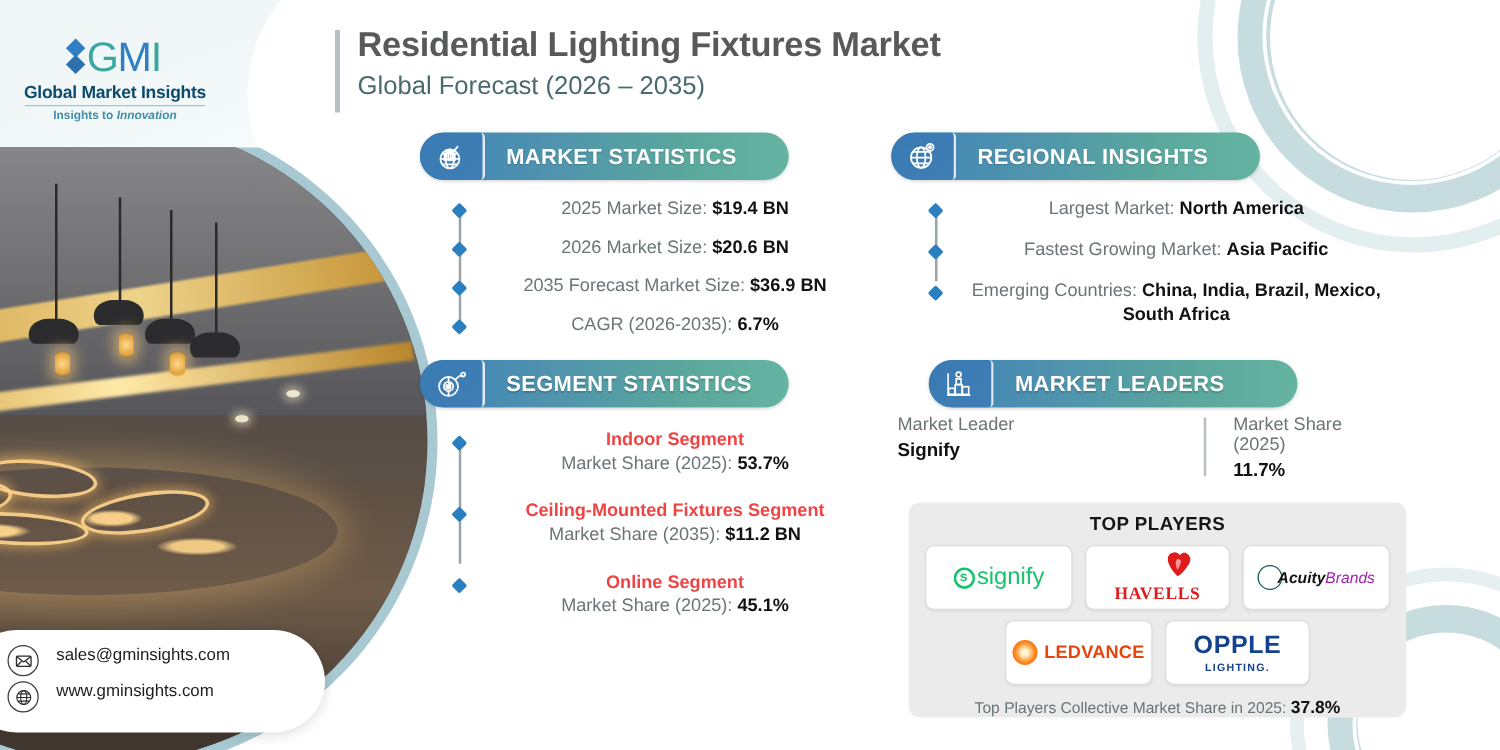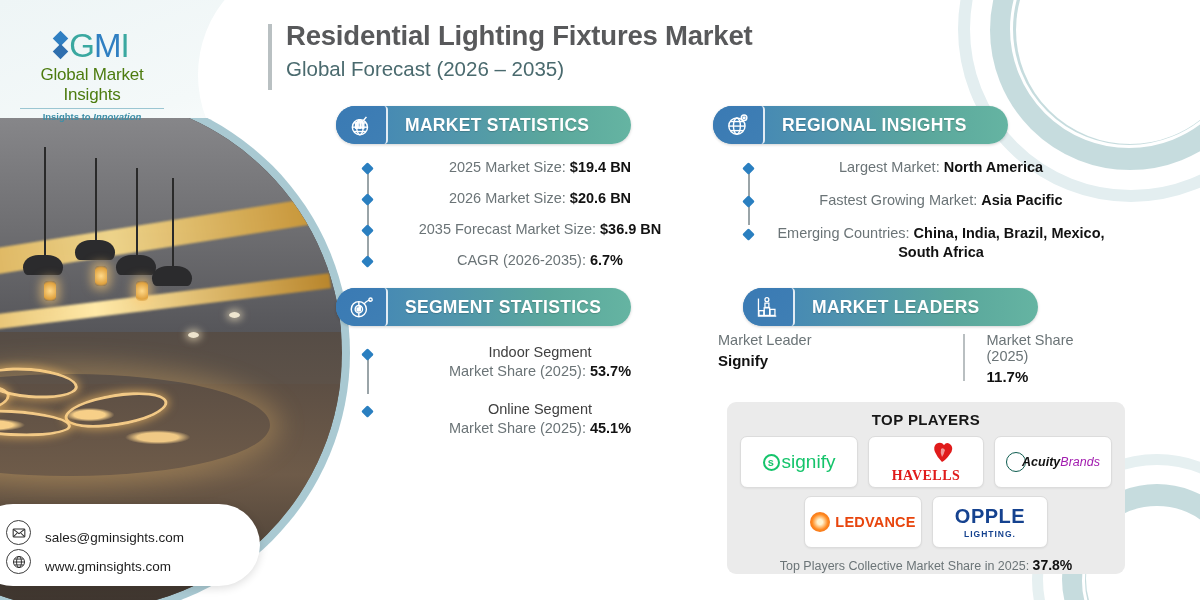--- a/index.html
+++ b/index.html
@@ -39,21 +39,21 @@
 
   
   .logo-wrap { position:absolute; left:12px; top:28px; width:160px; text-align:center; }
   .logo-mark { display:flex; align-items:center; justify-content:center; gap:1px; height:34px; }
   .diamonds { display:flex; flex-direction:column; gap:2px; margin-right:2px; }
   .dia { width:11px; height:11px; transform:rotate(45deg); }
   .dia.a { background:#2f7fc2; }
   .dia.b { background:#2f6fae; }
   .gmi-text { font-size:33px; font-weight:normal; letter-spacing:-1px; line-height:1; }
   .g-let { color:#3aa8a0; } .m-let { color:#2f7fc2; } .i-let { color:#3aa8a0; }
-  .logo-name { font-size:17px; font-weight:normal; color:#4d7c0f; margin-top:3px; letter-spacing:-.2px; }
+  .logo-name { font-size:14px; font-weight:bold; color:#0c4a6e; margin-top:3px; letter-spacing:-.2px; }
   .logo-rule { height:1px; background:#9bc6d2; margin:3px 8px 2px; }
   .logo-tag { font-size:9.5px; color:#3d8fa8; font-weight:bold; }
   .logo-tag i { font-style:italic; }
 
   
   .title-block { position:absolute; left:268px; top:20px; padding-left:18px; }
   .title-block:before {
     content:""; position:absolute; left:0; top:4px; width:4px; height:66px;
     background:#b9c0c2;
   }
@@ -122,21 +122,21 @@
     background:rgba(255,245,220,.9); box-shadow:0 0 7px 3px rgba(255,240,200,.5);
   }
 
   
   .contact{
     position:absolute; left:-28px; bottom:14px; width:288px; height:82px;
     background:#fff; border-radius:42px;
     box-shadow:0 2px 10px rgba(0,0,0,.14);
     padding:12px 0 0 34px;
   }
-  .contact-row{ display:flex; align-items:flex-end; gap:14px; height:29px; }
+  .contact-row{ display:flex; align-items:flex-start; gap:14px; height:29px; }
   .ci{
     width:25px; height:25px; border-radius:50%; border:1.6px solid #3c3c3c;
     display:flex; align-items:center; justify-content:center; flex:none;
   }
   .ci svg{ width:14px; height:14px; }
   .contact-txt{ font-size:13.5px; color:#1d1d1d; }
 
   
   .badge{
     position:absolute; height:38px; display:flex; align-items:center;
@@ -163,21 +163,21 @@
   .blist .line{
     position:absolute; left:6px; top:8px; bottom:10px; width:1.6px; background:#9aa4a8;
   }
   .bitem{ position:relative; padding-left:28px; }
   .bitem:before{
     content:""; position:absolute; left:2px; top:6px; width:9px; height:9px;
     background:#2a7fc0; transform:rotate(45deg); border-radius:1.5px;
   }
   .btxt{ font-size:14.5px; color:#6b7477; line-height:1.32; }
   .btxt b{ color:#121212; font-weight:bold; }
-  .seg-head{ font-size:14.5px; color:#404040; font-weight:normal; }
+  .seg-head{ font-size:14.5px; color:#ef4444; font-weight:bold; }
   .seg-sub{ font-size:14.5px; color:#6b7477; margin-top:3px; }
   .seg-sub b{ color:#121212; }
 
   
   .ml-body{ position:absolute; left:718px; top:332px; width:400px; display:flex; }
   .ml-left{ width:248px; }
   .ml-label{ font-size:14.5px; color:#6b7477; }
   .ml-value{ font-size:15px; color:#111; font-weight:bold; margin-top:4px; }
   .ml-div{ width:1.4px; background:#b9bfc1; margin:2px 22px 4px 0; }
   .ml-right .ml-label{ font-size:14.5px; }
@@ -368,20 +368,24 @@
         <circle cx="20.8" cy="5.2" r="1.5"></circle>
       </svg>
     </div>
     <div class="badge-title">SEGMENT STATISTICS</div>
   </div>
   <div class="blist" style="left:361px;top:344px;width:330px;">
     <div class="line" style="bottom:42px;"></div>
     <div class="bitem" style="margin-bottom:22px;">
       <div class="seg-head">Indoor Segment</div>
       <div class="seg-sub"><span>Market Share (2025): </span><b>53.7%</b></div>
+    </div>
+    <div class="bitem" style="margin-bottom:22px;">
+      <div class="seg-head">Ceiling-Mounted Fixtures Segment</div>
+      <div class="seg-sub"><span>Market Share (2035): </span><b>$11.2 BN</b></div>
     </div>
     <div class="bitem">
       <div class="seg-head">Online Segment</div>
       <div class="seg-sub"><span>Market Share (2025): </span><b>45.1%</b></div>
     </div>
   </div>
 
   <div class="badge" style="left:743px;top:288px;width:295px;">
     <div class="badge-ico">
       <svg viewBox="0 0 24 24" fill="none" stroke="#fff" stroke-width="1.2">

